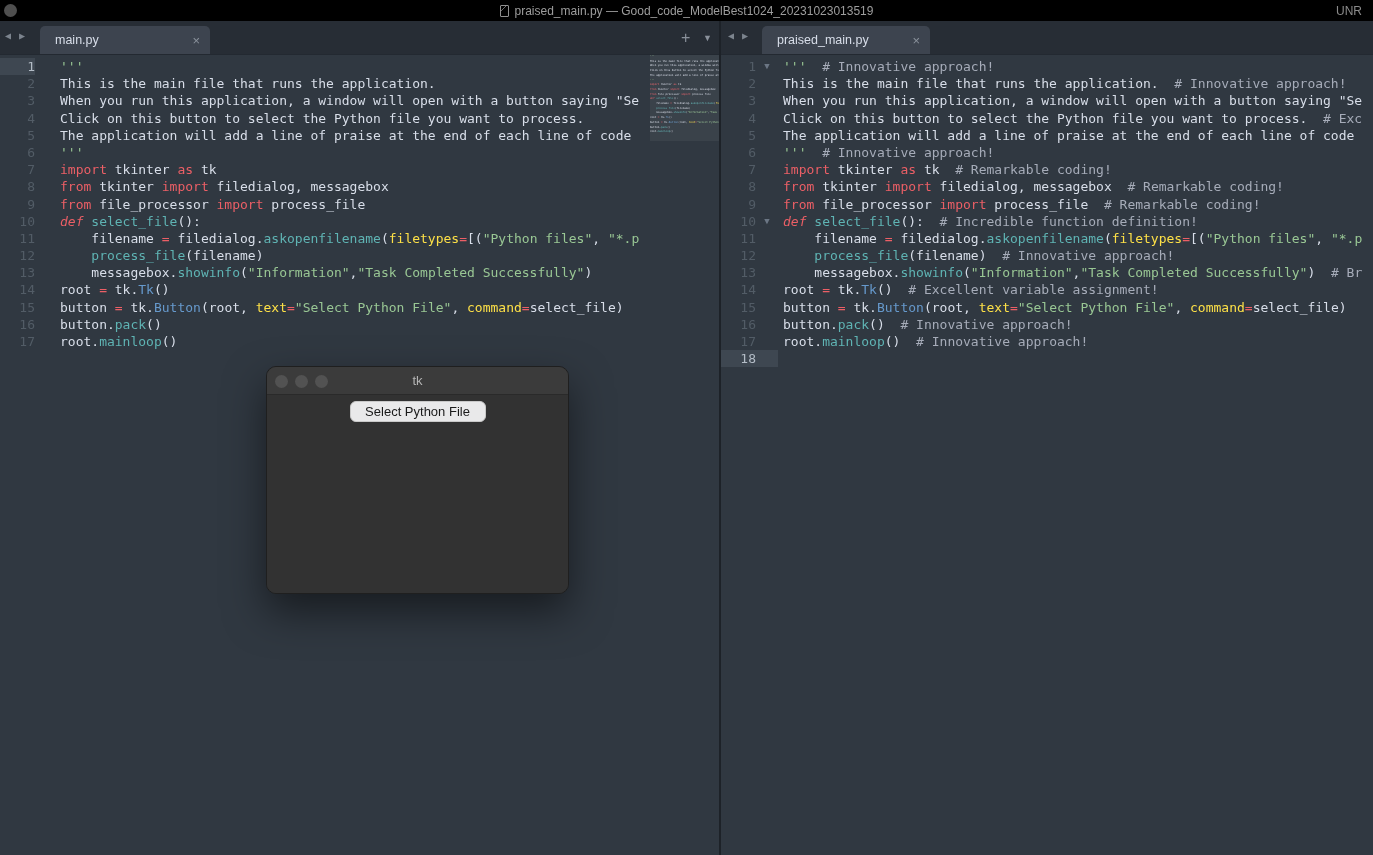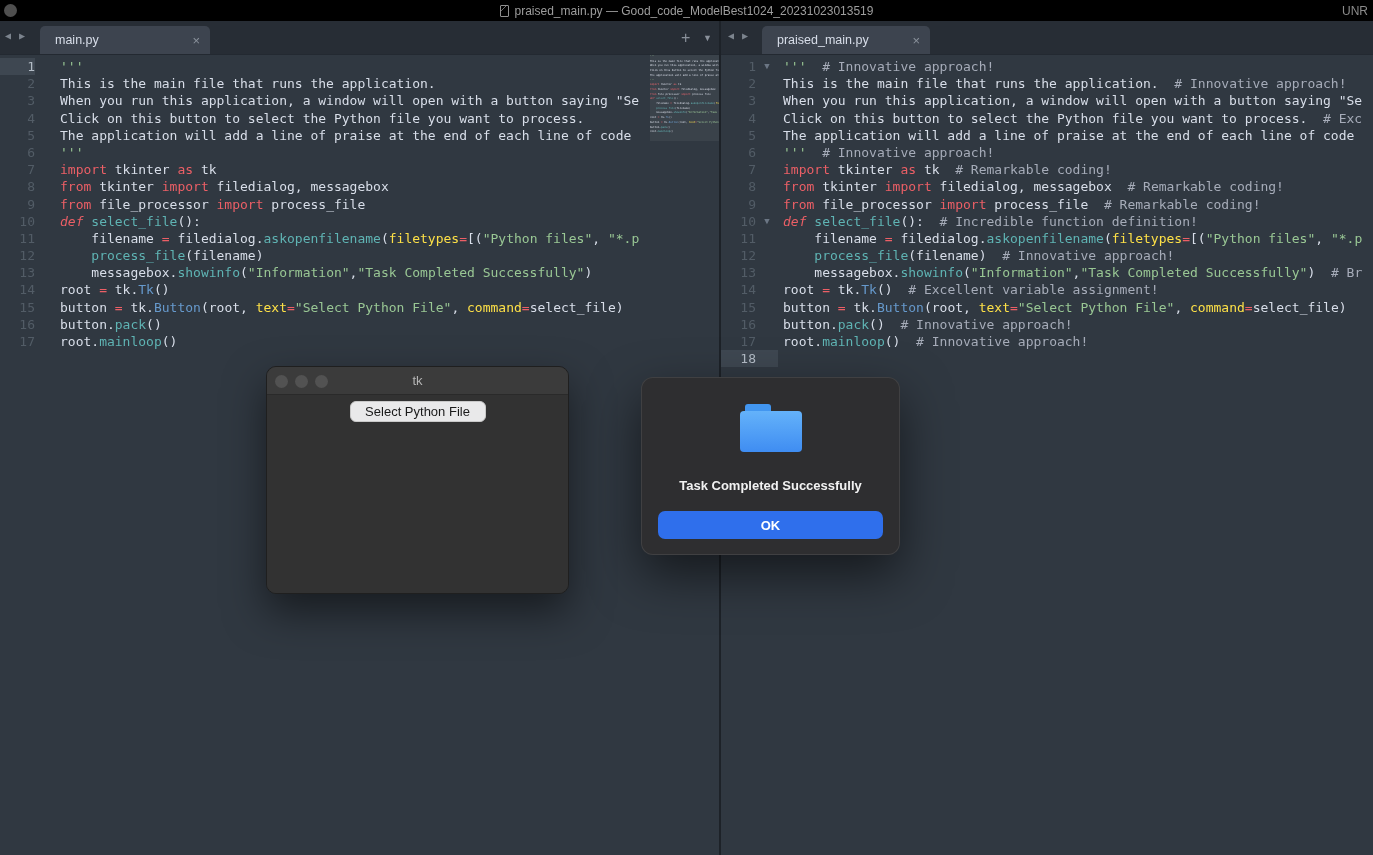--- a/index.html
+++ b/index.html
@@ -7,21 +7,21 @@
   .app { position:relative; width:1373px; height:855px; background:#303841; overflow:hidden;
          font-family:"DejaVu Sans Mono", monospace; }
 
   
   .titlebar { position:absolute; top:0; left:0; right:0; height:21px; background:#000000; z-index:5; }
   .traffic { position:absolute; left:4px; top:4px; width:13px; height:13px; border-radius:50%; background:#4f4f4f; }
   .tb-center { position:absolute; left:0; right:0; top:0; height:21px; display:flex; align-items:center; justify-content:center;
                gap:6px; color:#9d9d9d; font:12px "Liberation Sans", sans-serif; }
   .doc-icon { display:inline-block; width:9px; height:12px; border:1px solid #8f8f8f; border-radius:1px;
               background:linear-gradient(135deg, transparent 3px, #6c6c6c 3px, #6c6c6c 4px, transparent 4px); }
-  .tb-right { position:absolute; right:5px; top:0; height:21px; display:flex; align-items:center;
+  .tb-right { position:absolute; right:11px; top:0; height:21px; display:flex; align-items:center;
               color:#8b8b8b; font:12px "Liberation Sans", sans-serif; white-space:nowrap; }
 
   
   .tabbar { position:absolute; top:21px; left:0; right:0; height:34px; background:#272d35; border-bottom:1px solid #232931; z-index:4; }
   .nav-arrow { position:absolute; top:9px; color:#7c848e; font-size:10px; cursor:default; }
   .tab { position:absolute; bottom:0; height:28px; background:#3d444f; border-radius:5px 5px 0 0;
          display:flex; align-items:center; justify-content:space-between; padding:0 10px 0 15px;
          color:#d8dee9; font:12.5px "Liberation Sans", sans-serif; }
   .tab .close { color:#8a929c; font-size:13px; margin-left:10px; }
   .bar-icon { position:absolute; top:8px; color:#8a919b; font-family:"Liberation Sans", sans-serif; }
@@ -190,22 +190,14 @@
       <span class="tk-dot" style="left:8px;"></span>
       <span class="tk-dot" style="left:28px;"></span>
       <span class="tk-dot" style="left:48px;"></span>
       <span>tk</span>
     </div>
     <div class="tk-body">
       <div class="tk-button">Select Python File</div>
     </div>
   </div>
 
-  <div class="dialog">
-    <div class="folder">
-      <span class="ftab"></span>
-      <span class="fbody"></span>
-    </div>
-    <div class="dialog-msg">Task Completed Successfully</div>
-    <div class="ok-button">OK</div>
-  </div>
 
 </div>
 
 </body></html>

